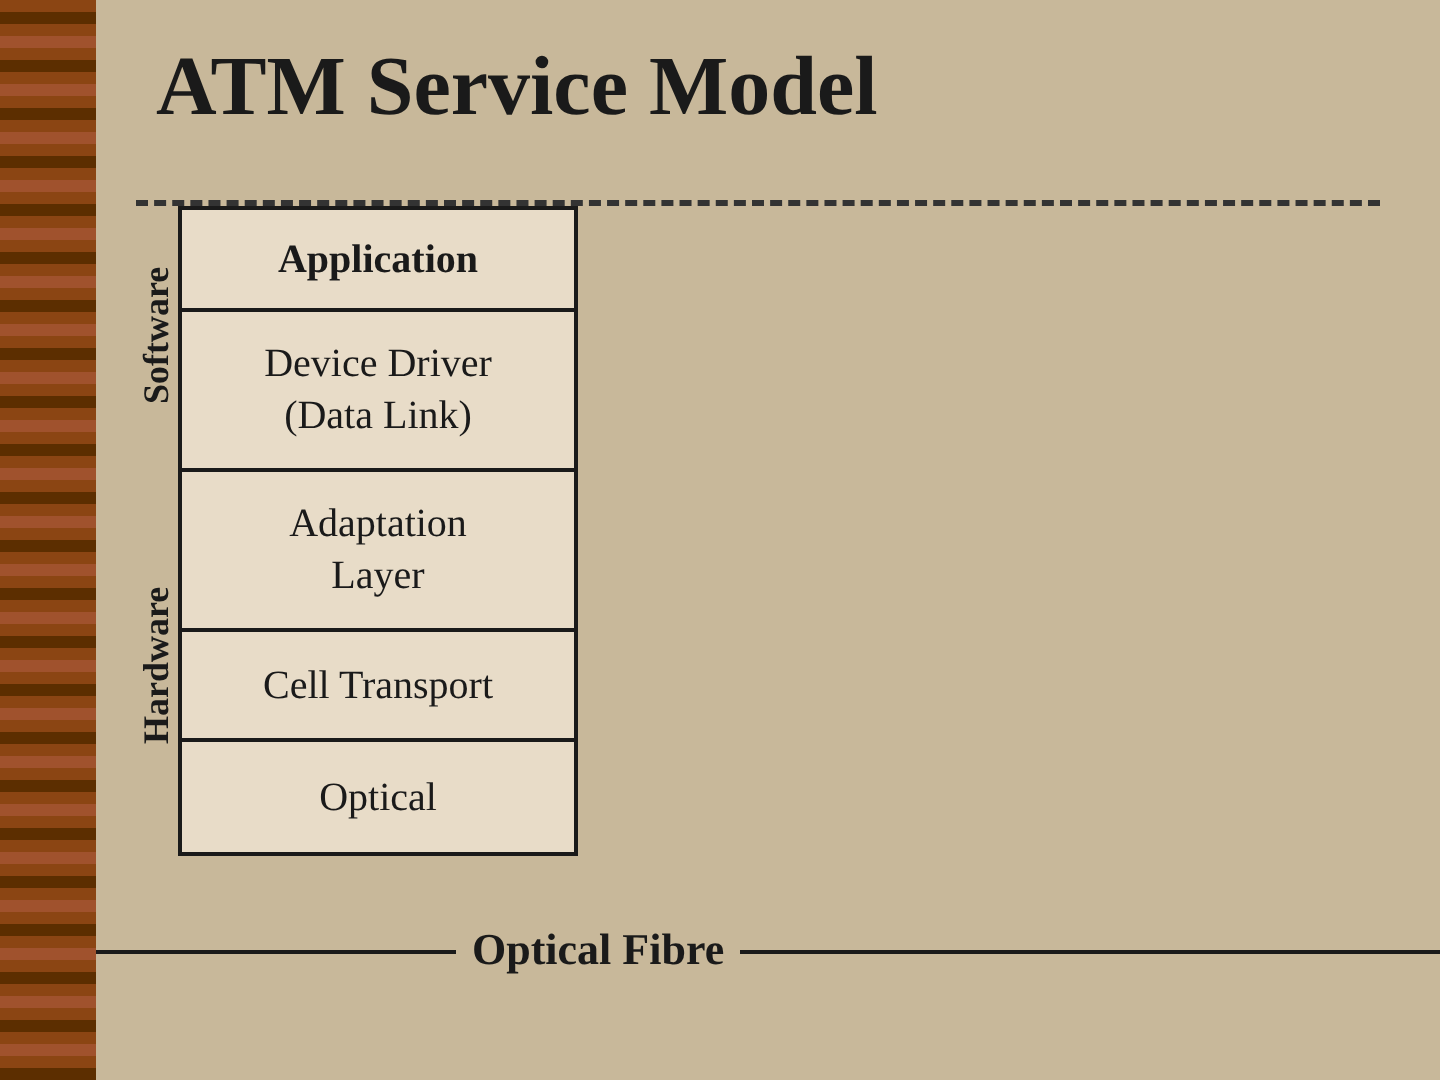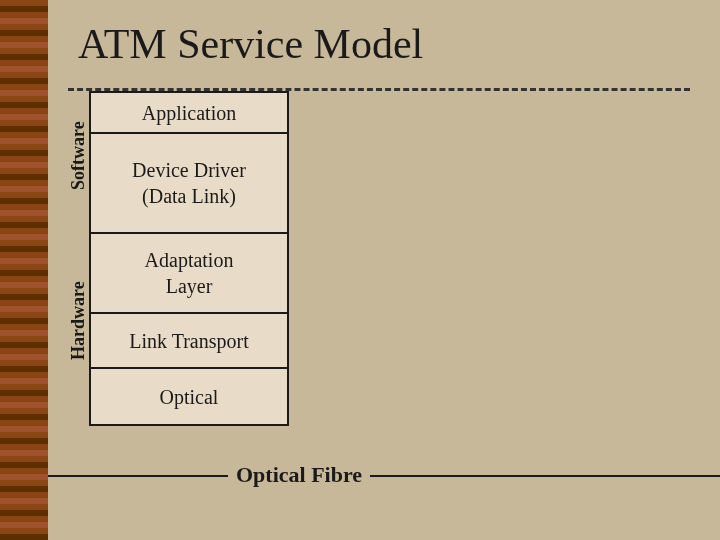--- a/index.html
+++ b/index.html
@@ -33,23 +33,23 @@
       position: absolute;
       left: 48px;
       top: 0;
       right: 0;
       bottom: 0;
       padding: 20px 30px 20px 20px;
     }
 
     .page-title {
       font-size: 42px;
-      font-weight: normal;
+      font-weight: bold;
       color: #1a1a1a;
-      margin-bottom: 20px;
+      margin-bottom: 32px;
       margin-left: 10px;
     }
 
     
     .dashed-line {
       border-top: 3px dashed #333;
       margin-bottom: 0;
       margin-left: 0;
     }
 
@@ -130,34 +130,34 @@
 
   <div class="diagram-area">
 
     <div class="vertical-labels">
       <div class="vertical-label label-software">Software</div>
       <div class="vertical-label label-hardware">Hardware</div>
     </div>
 
     <div class="stack-container">
 
-      <div class="stack-box" style="height:41px;">
+      <div class="stack-box" style="height:51px;font-weight:bold;">
         <span class="stack-box-text">Application</span>
       </div>
 
-      <div class="stack-box" style="height:100px;">
+      <div class="stack-box" style="height:80px;">
         <span class="stack-box-text">Device Driver<br>(Data Link)</span>
       </div>
 
       <div class="stack-box" style="height:80px;">
         <span class="stack-box-text">Adaptation<br>Layer</span>
       </div>
 
       <div class="stack-box" style="height:55px;">
-        <span class="stack-box-text">Link Transport</span>
+        <span class="stack-box-text">Cell Transport</span>
       </div>
 
       <div class="stack-box" style="height:55px;">
         <span class="stack-box-text">Optical</span>
       </div>
     </div>
   </div>
 </div>
 
 <div style="position:absolute; bottom:50px; left:48px; right:0; height:30px;">

